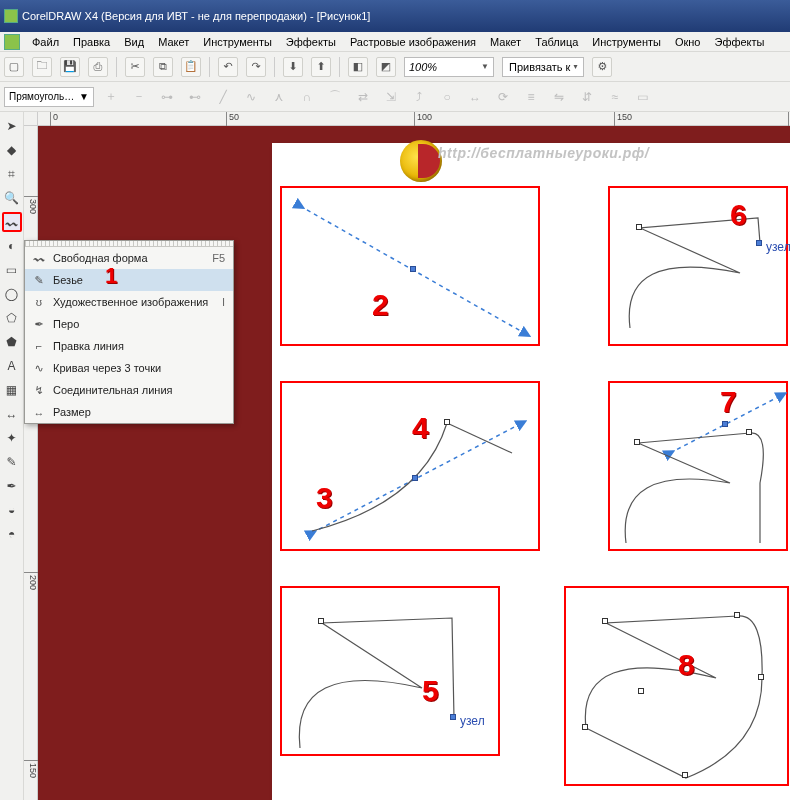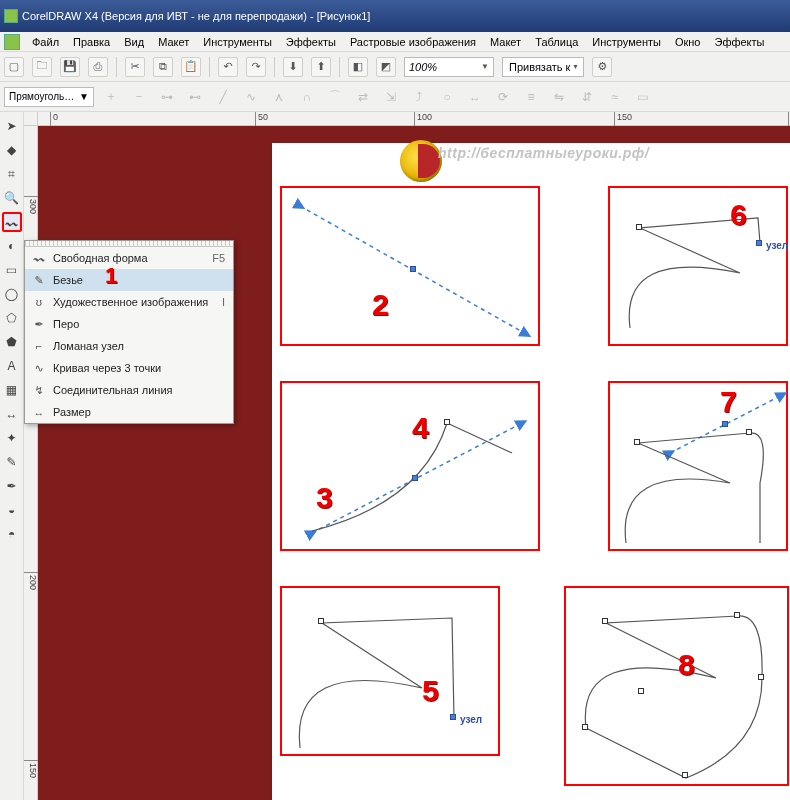--- a/index.html
+++ b/index.html
@@ -35,21 +35,21 @@
   .flyout .row { height: 22px; display: flex; align-items: center; padding: 0 4px; font-size: 11px; color: #222; }
   .flyout .row .ic { width: 20px; text-align: center; color: #555; }
   .flyout .row .lbl { flex: 1; padding-left: 4px; }
   .flyout .row .sc { color: #666; padding-right: 4px; }
   .flyout .row.sel { background: #cfe0ee; }
   .flyout .rc { position: absolute; left: 80px; top: 22px; font: bold 22px Arial; color: #e00; text-shadow: 1px 1px 0 #900; }
   .panel { position: absolute; border: 2.5px solid red; background: #fff; }
   .big-num { font: bold 30px Arial; color: #e00; text-shadow: 1px 1px 0 #900; position: absolute; }
   .node { width: 6px; height: 6px; border: 1px solid #333; background: #fff; position: absolute; }
   .node.blue { background: #4a7dd6; border-color: #2a4d96; }
-  .uzel { position: absolute; font-size: 10px; color: #2a4db0; font-weight: bold; }
+  .uzel { position: absolute; font-size: 12px; color: #2a4db0; }
   .wm { position: absolute; left: 400px; top: 19px; font: italic bold 14px Arial; color: #c3c3c3; letter-spacing: 0.5px; }
   .wm-badge { position: absolute; left: 362px; top: 14px; width: 42px; height: 42px; border-radius: 50%; background: radial-gradient(circle at 40% 40%, #ffe24a, #e6b200 60%, #b07400); box-shadow: inset -2px -2px 4px rgba(0,0,0,.3); }
   .wm-badge::after { content: ""; position: absolute; left: 18px; top: 4px; width: 22px; height: 34px; background: #b8262a; border-radius: 0 22px 22px 0; }
 </style>
 </head>
 <body>
 
 <div class="title-bar">
   <div class="app-icon"></div>
   <span>CorelDRAW X4 (Версия для ИВТ - не для перепродажи) - [Рисунок1]</span>
@@ -146,21 +146,21 @@
     <div class="tool">✎</div>
     <div class="tool">✒</div>
     <div class="tool">◒</div>
     <div class="tool">◓</div>
   </div>
 
   <div class="ruler-corner"></div>
 
   <div class="ruler-h">
     <div class="tick" style="left:12px">0</div>
-    <div class="tick" style="left:217px">50</div>
+    <div class="tick" style="left:188px">50</div>
     <div class="tick" style="left:376px">100</div>
     <div class="tick" style="left:576px">150</div>
     <div class="tick" style="left:750px">200</div>
   </div>
 
   <div class="ruler-v">
     <div class="tick" style="top:70px">300</div>
     <div class="tick" style="top:258px">250</div>
     <div class="tick" style="top:446px">200</div>
     <div class="tick" style="top:634px">150</div>
@@ -256,21 +256,21 @@
       <span class="ic">ʊ</span>
       <span class="lbl">Художественное изображения</span>
       <span class="sc">I</span>
     </div>
     <div class="row">
       <span class="ic">✒</span>
       <span class="lbl">Перо</span>
     </div>
     <div class="row">
       <span class="ic">⌐</span>
-      <span class="lbl">Ломаная узел</span>
+      <span class="lbl">Правка линия</span>
     </div>
     <div class="row">
       <span class="ic">∿</span>
       <span class="lbl">Кривая через 3 точки</span>
     </div>
     <div class="row">
       <span class="ic">↯</span>
       <span class="lbl">Соединительная линия</span>
     </div>
     <div class="row">

